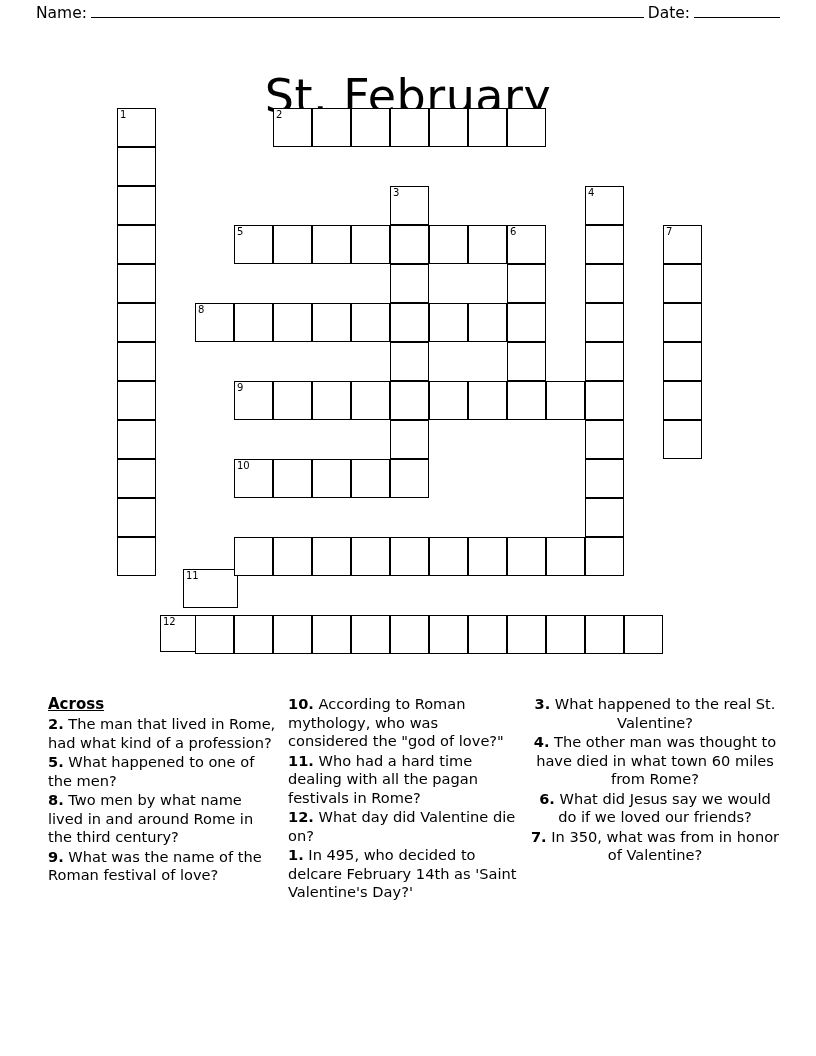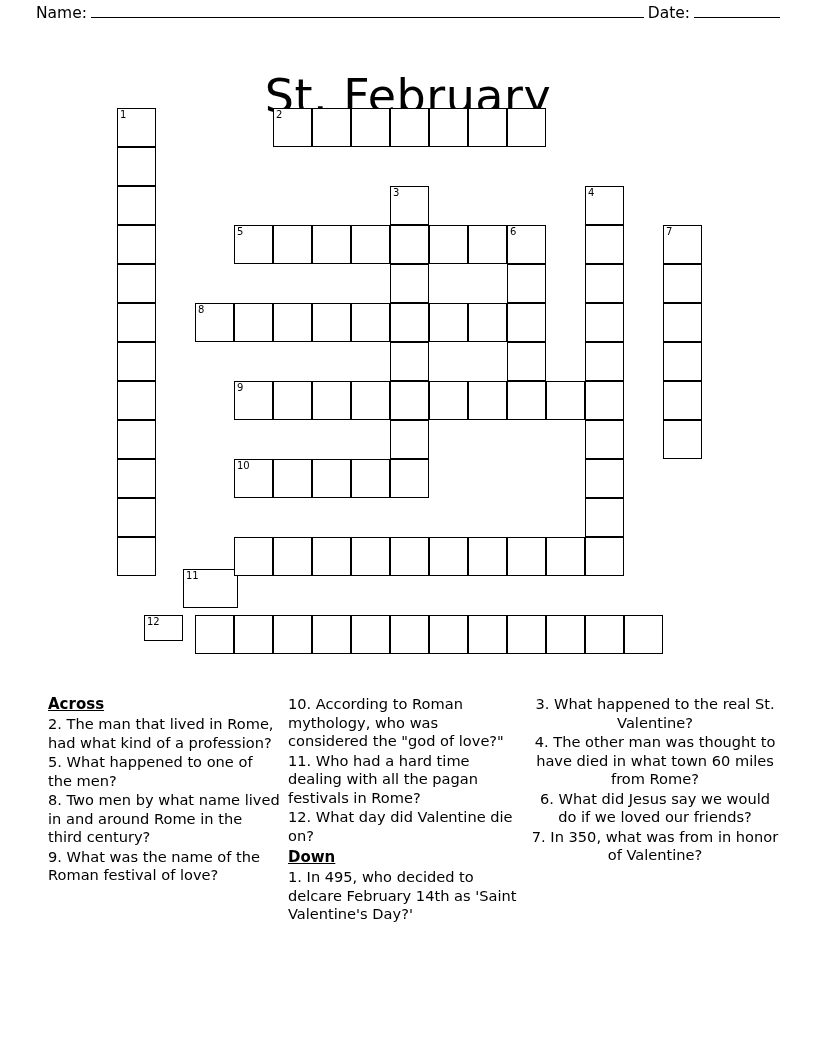--- a/index.html
+++ b/index.html
@@ -97,21 +97,21 @@
   .col1 { left: 8px;  width: 232px; }
   .col2 { left: 248px; width: 230px; }
   .col3 { left: 490px; width: 250px; text-align: center; }
   .section-head {
     font-weight: bold;
     text-decoration: underline;
     margin-bottom: 1px;
     font-size: 15px;
   }
   .clue { margin-bottom: 1px; }
-  .clue b { font-weight: normal; }
+  .clue b { font-weight: bold; }
 </style>
 </head>
 <body>
 
 <div class="page">
 
   <div class="header-row">
     <span class="name-label">Name:</span>
     <span class="name-rule"></span>
     <span class="date-label">Date:</span>
@@ -218,21 +218,21 @@
       <div class="cell" style="left: 234px; top: 429px; width: 39px; height: 39px;"></div>
       <div class="cell" style="left: 273px; top: 429px; width: 39px; height: 39px;"></div>
       <div class="cell" style="left: 312px; top: 429px; width: 39px; height: 39px;"></div>
       <div class="cell" style="left: 351px; top: 429px; width: 39px; height: 39px;"></div>
       <div class="cell" style="left: 390px; top: 429px; width: 39px; height: 39px;"></div>
       <div class="cell" style="left: 429px; top: 429px; width: 39px; height: 39px;"></div>
       <div class="cell" style="left: 468px; top: 429px; width: 39px; height: 39px;"></div>
       <div class="cell" style="left: 507px; top: 429px; width: 39px; height: 39px;"></div>
       <div class="cell" style="left: 546px; top: 429px; width: 39px; height: 39px;"></div>
       <div class="cell" style="left: 585px; top: 429px; width: 39px; height: 39px;"></div>
-      <div class="cell" style="left: 144px; top: 507px; width: 39px; height: 26px;">
+      <div class="cell" style="left: 160px; top: 507px; width: 39px; height: 37px;">
         <span class="num">12</span>
       </div>
       <div class="cell" style="left: 195px; top: 507px; width: 39px; height: 39px;"></div>
       <div class="cell" style="left: 234px; top: 507px; width: 39px; height: 39px;"></div>
       <div class="cell" style="left: 273px; top: 507px; width: 39px; height: 39px;"></div>
       <div class="cell" style="left: 312px; top: 507px; width: 39px; height: 39px;"></div>
       <div class="cell" style="left: 351px; top: 507px; width: 39px; height: 39px;"></div>
       <div class="cell" style="left: 390px; top: 507px; width: 39px; height: 39px;"></div>
       <div class="cell" style="left: 429px; top: 507px; width: 39px; height: 39px;"></div>
       <div class="cell" style="left: 468px; top: 507px; width: 39px; height: 39px;"></div>
@@ -248,21 +248,20 @@
       <div class="clue"><b>2.</b><span> The man that lived in Rome, had what kind of a profession?</span></div>
       <div class="clue"><b>5.</b><span> What happened to one of the men?</span></div>
       <div class="clue"><b>8.</b><span> Two men by what name lived in and around Rome in the third century?</span></div>
       <div class="clue"><b>9.</b><span> What was the name of the Roman festival of love?</span></div>
     </div>
 
     <div class="col col2">
       <div class="clue"><b>10.</b><span> According to Roman mythology, who was considered the "god of love?"</span></div>
       <div class="clue"><b>11.</b><span> Who had a hard time dealing with all the pagan festivals in Rome?</span></div>
       <div class="clue"><b>12.</b><span> What day did Valentine die on?</span></div>
-      <div class="section-head" style="margin-top:3px;">Down</div>
       <div class="clue"><b>1.</b><span> In 495, who decided to delcare February 14th as 'Saint Valentine's Day?'</span></div>
     </div>
 
     <div class="col col3">
       <div class="clue"><b>3.</b><span> What happened to the real St. Valentine?</span></div>
       <div class="clue"><b>4.</b><span> The other man was thought to have died in what town 60 miles from Rome?</span></div>
       <div class="clue"><b>6.</b><span> What did Jesus say we would do if we loved our friends?</span></div>
       <div class="clue"><b>7.</b><span> In 350, what was from in honor of Valentine?</span></div>
     </div>
   </div>

